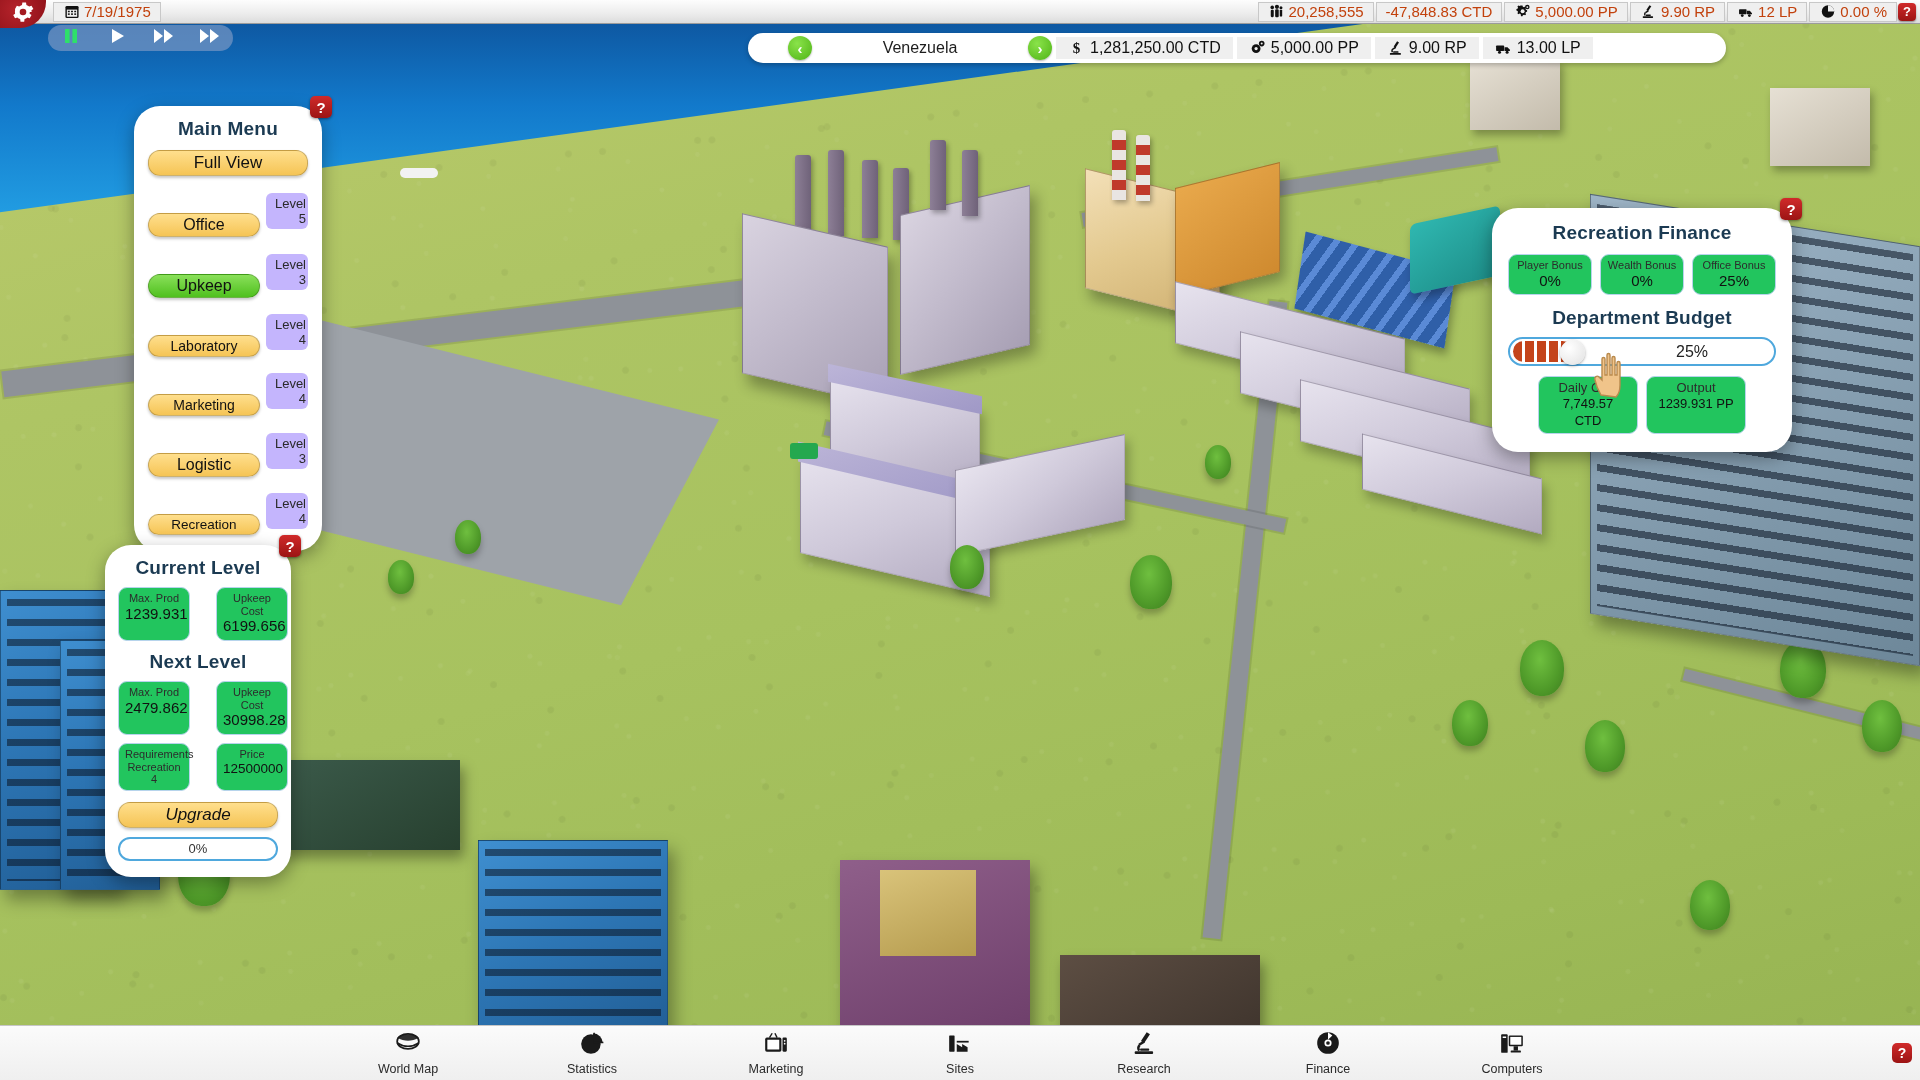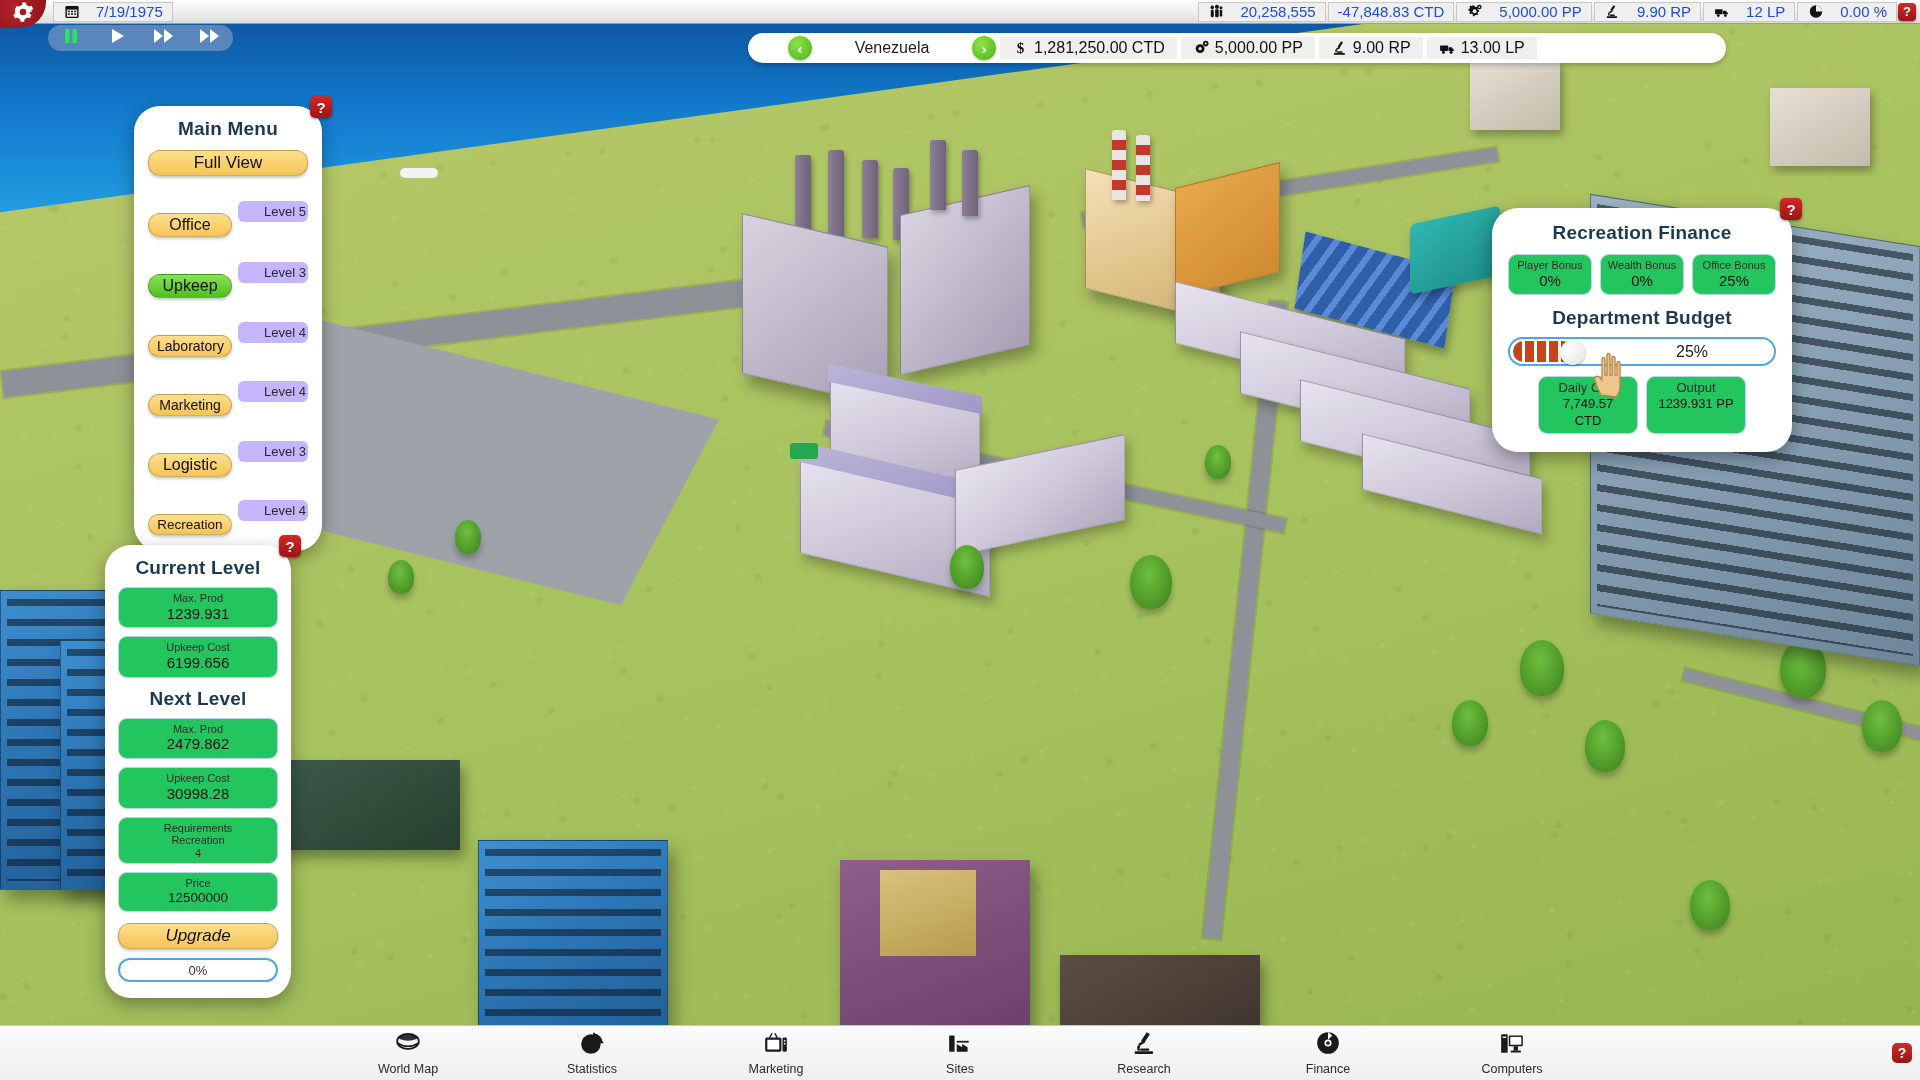--- a/index.html
+++ b/index.html
@@ -101,24 +101,24 @@
   }
   .gear-badge {
     position:absolute; left:0; top:0; width:46px; height:28px;
     background:radial-gradient(circle at 35% 35%, #b5232b, #8e1118);
     border-bottom-right-radius:26px;
     display:flex; align-items:center; justify-content:center;
     color:#fff; z-index:45;
   }
   .gear-badge svg { width:22px; height:22px; fill:#fff; }
   .tb-chip {
-    display:flex; align-items:center; gap:16px;
+    display:flex; align-items:center; gap:4px;
     height:20px; padding:0 9px; margin:0 1px;
     background:#efefef; border:1px solid #c8c8c8;
-    font-size:15px; color:#1d4ed8; white-space:nowrap;
+    font-size:15px; color:#c2410c; white-space:nowrap;
   }
   .tb-ico { display:inline-flex; width:17px; height:16px; align-items:center; justify-content:center; }
   .tb-ico svg { width:16px; height:15px; fill:#111; }
   .tb-spacer { flex:1 1 auto; }
   .help-sq {
     width:18px; height:18px; margin-right:4px;
     background:linear-gradient(180deg,#d02a2a,#9c1414);
     border-radius:4px; color:#fff; font-weight:bold; font-size:13px;
     display:flex; align-items:center; justify-content:center;
     box-shadow:0 1px 2px rgba(0,0,0,.4);
@@ -145,21 +145,21 @@
     z-index:35; overflow:hidden;
   }
   .cb-arrow {
     width:24px; height:24px; border-radius:50%; flex:0 0 auto;
     background:radial-gradient(circle at 38% 32%, #8ae34a, #4fb315);
     color:#fff; font-size:15px; font-weight:bold;
     display:flex; align-items:center; justify-content:center;
     cursor:pointer; box-shadow:0 1px 2px rgba(0,0,0,.3);
   }
   .cb-country {
-    flex:0 0 auto; width:160px; text-align:center;
+    flex:0 0 auto; width:216px; text-align:center;
     font-size:16px; color:#1d1d1d;
   }
   .cb-chip {
     display:flex; align-items:center; gap:5px;
     height:22px; padding:0 12px; margin-left:4px;
     background:#efefef; font-size:16px; color:#111; white-space:nowrap;
   }
   .cb-chip .tb-ico svg { width:17px; height:16px; }
   .cb-left-pad { width:40px; flex:0 0 auto; }
 
@@ -193,29 +193,29 @@
     font-size:16px; color:#111;
     padding:2px 8px; cursor:pointer;
     border:1px solid rgba(0,0,0,.20);
     box-shadow:0 2px 3px rgba(0,0,0,.22);
     white-space:nowrap;
   }
   .pill.amber { background:linear-gradient(180deg,#ffdc85,#f7c košili); }
   .pill.amber { background:linear-gradient(180deg,#ffdf8d,#f5c455); }
   .pill.green { background:linear-gradient(180deg,#8ae05a,#4fc01e); }
   .pill-full { width:100%; margin-top:10px; font-size:17px; }
-  .pill-dept { flex:0 0 auto; width:84px;margin-top:28px; }
+  .pill-dept { flex:0 0 auto; width:112px;margin-top:28px; }
   .lvl-box {
     flex:1 1 auto; background:#c4b5fd; border-radius:6px;
     text-align:right; font-size:13px; color:#2a2a2a; padding:3px 2px;
   }
 
   
   #current-level { left:105px; top:545px; width:186px; padding:12px 13px 16px; }
-  .cl-grid { display:flex; gap:8px; margin-top:8px;flex-direction:column; }
+  .cl-grid { display:flex; gap:26px; margin-top:8px; }
   .stat-box {
     background:#22c55e; border-radius:9px;
     padding:4px 6px; text-align:center; min-width:72px;
     border:1px solid #b7d4ec;
   }
   .stat-label { font-size:11px; color:#2c2c2c; line-height:1.15; }
   .stat-value { font-size:15px; color:#111; line-height:1.25; }
   .progress-outer {
     margin-top:9px; height:24px; border-radius:12px;
     border:2px solid #4fa8dd; background:#fff;

